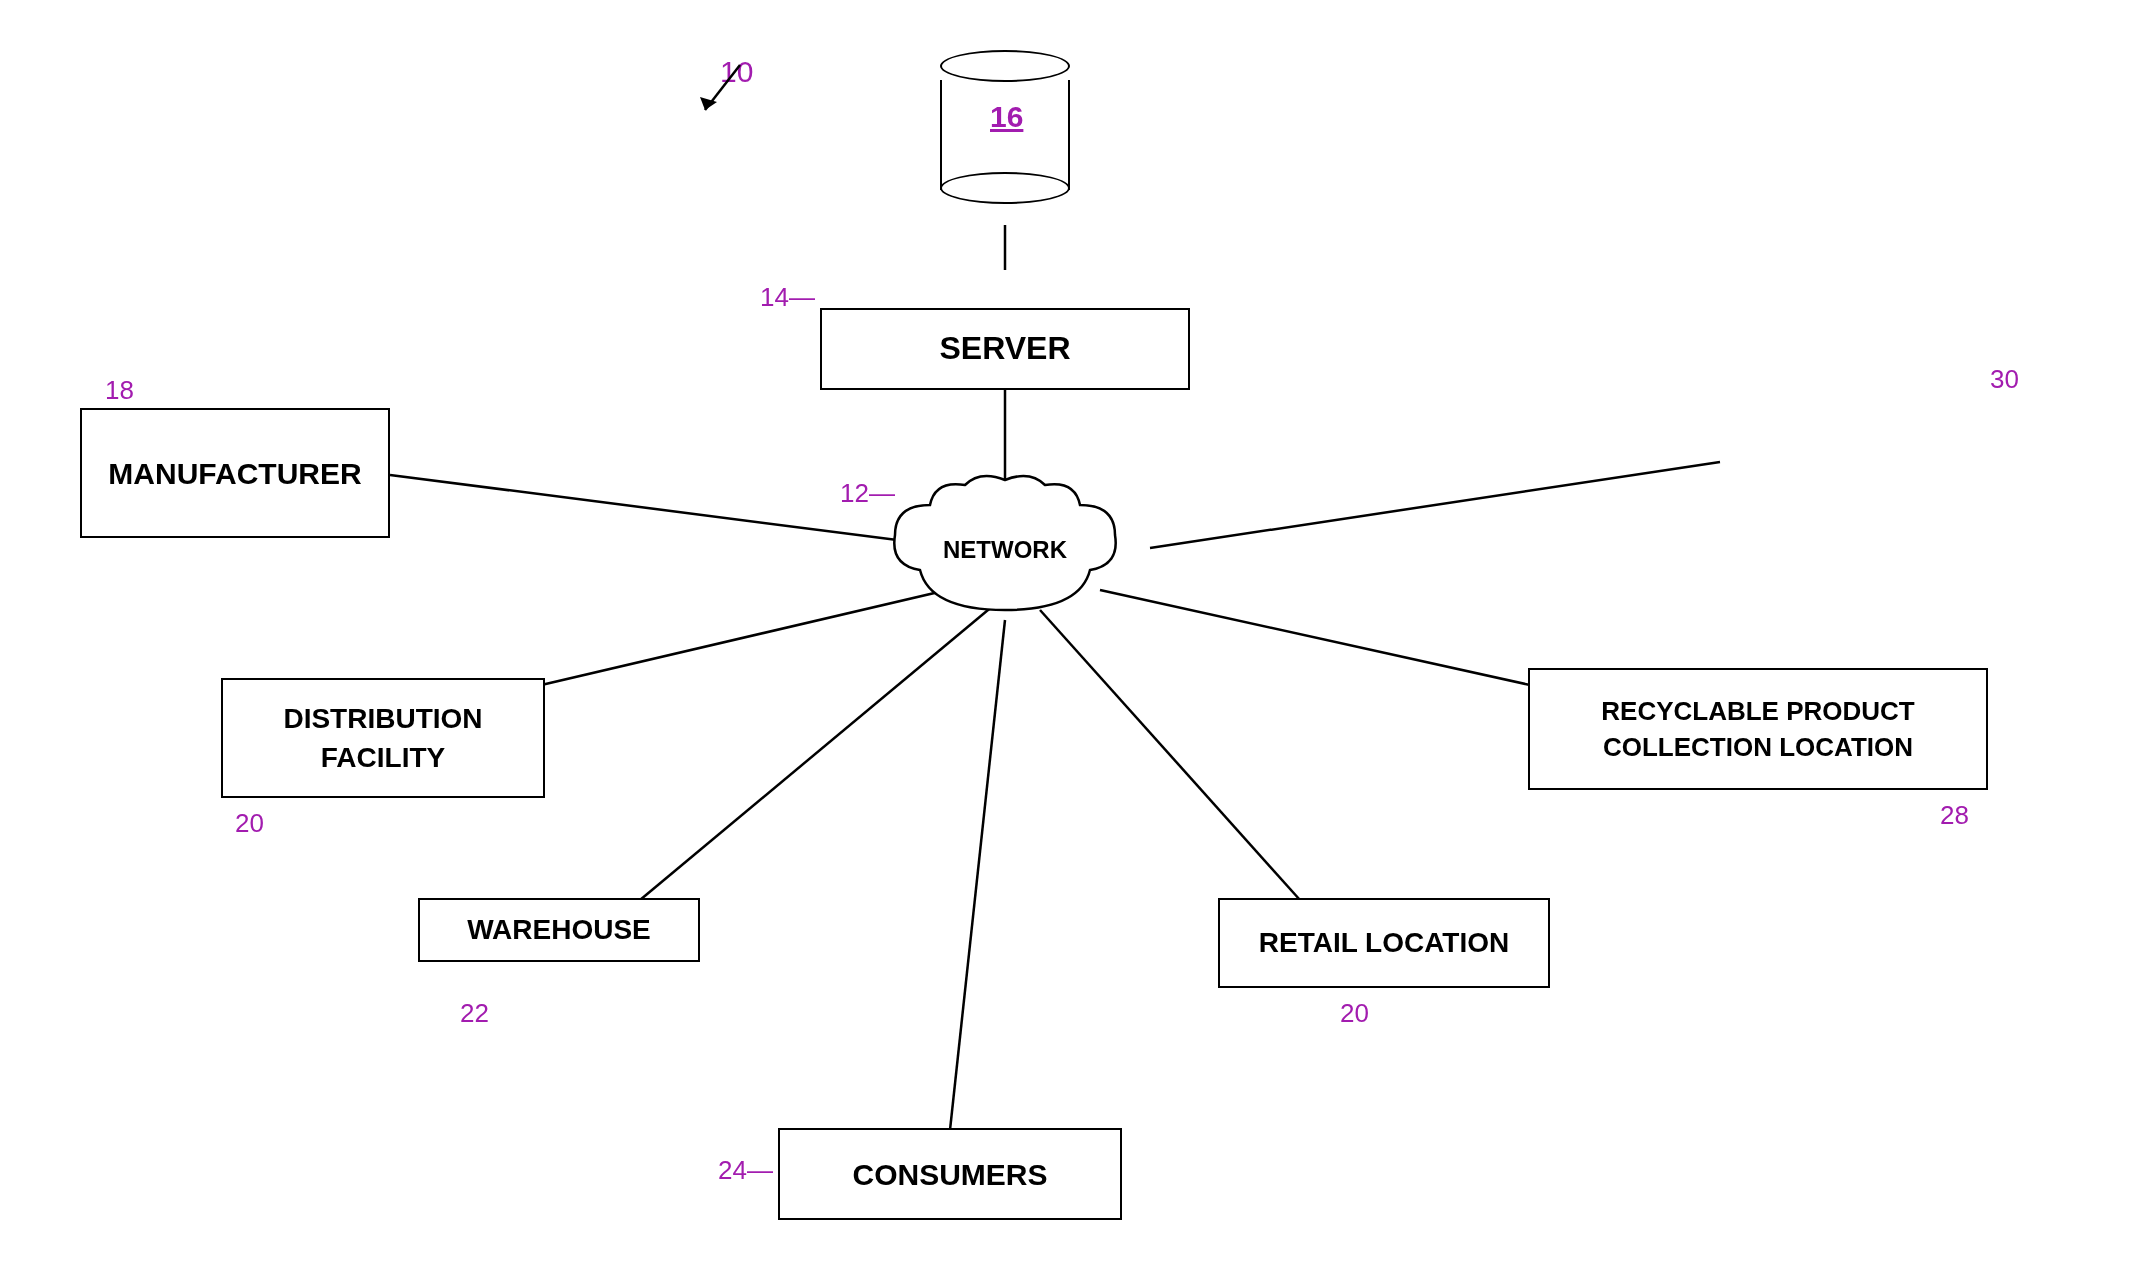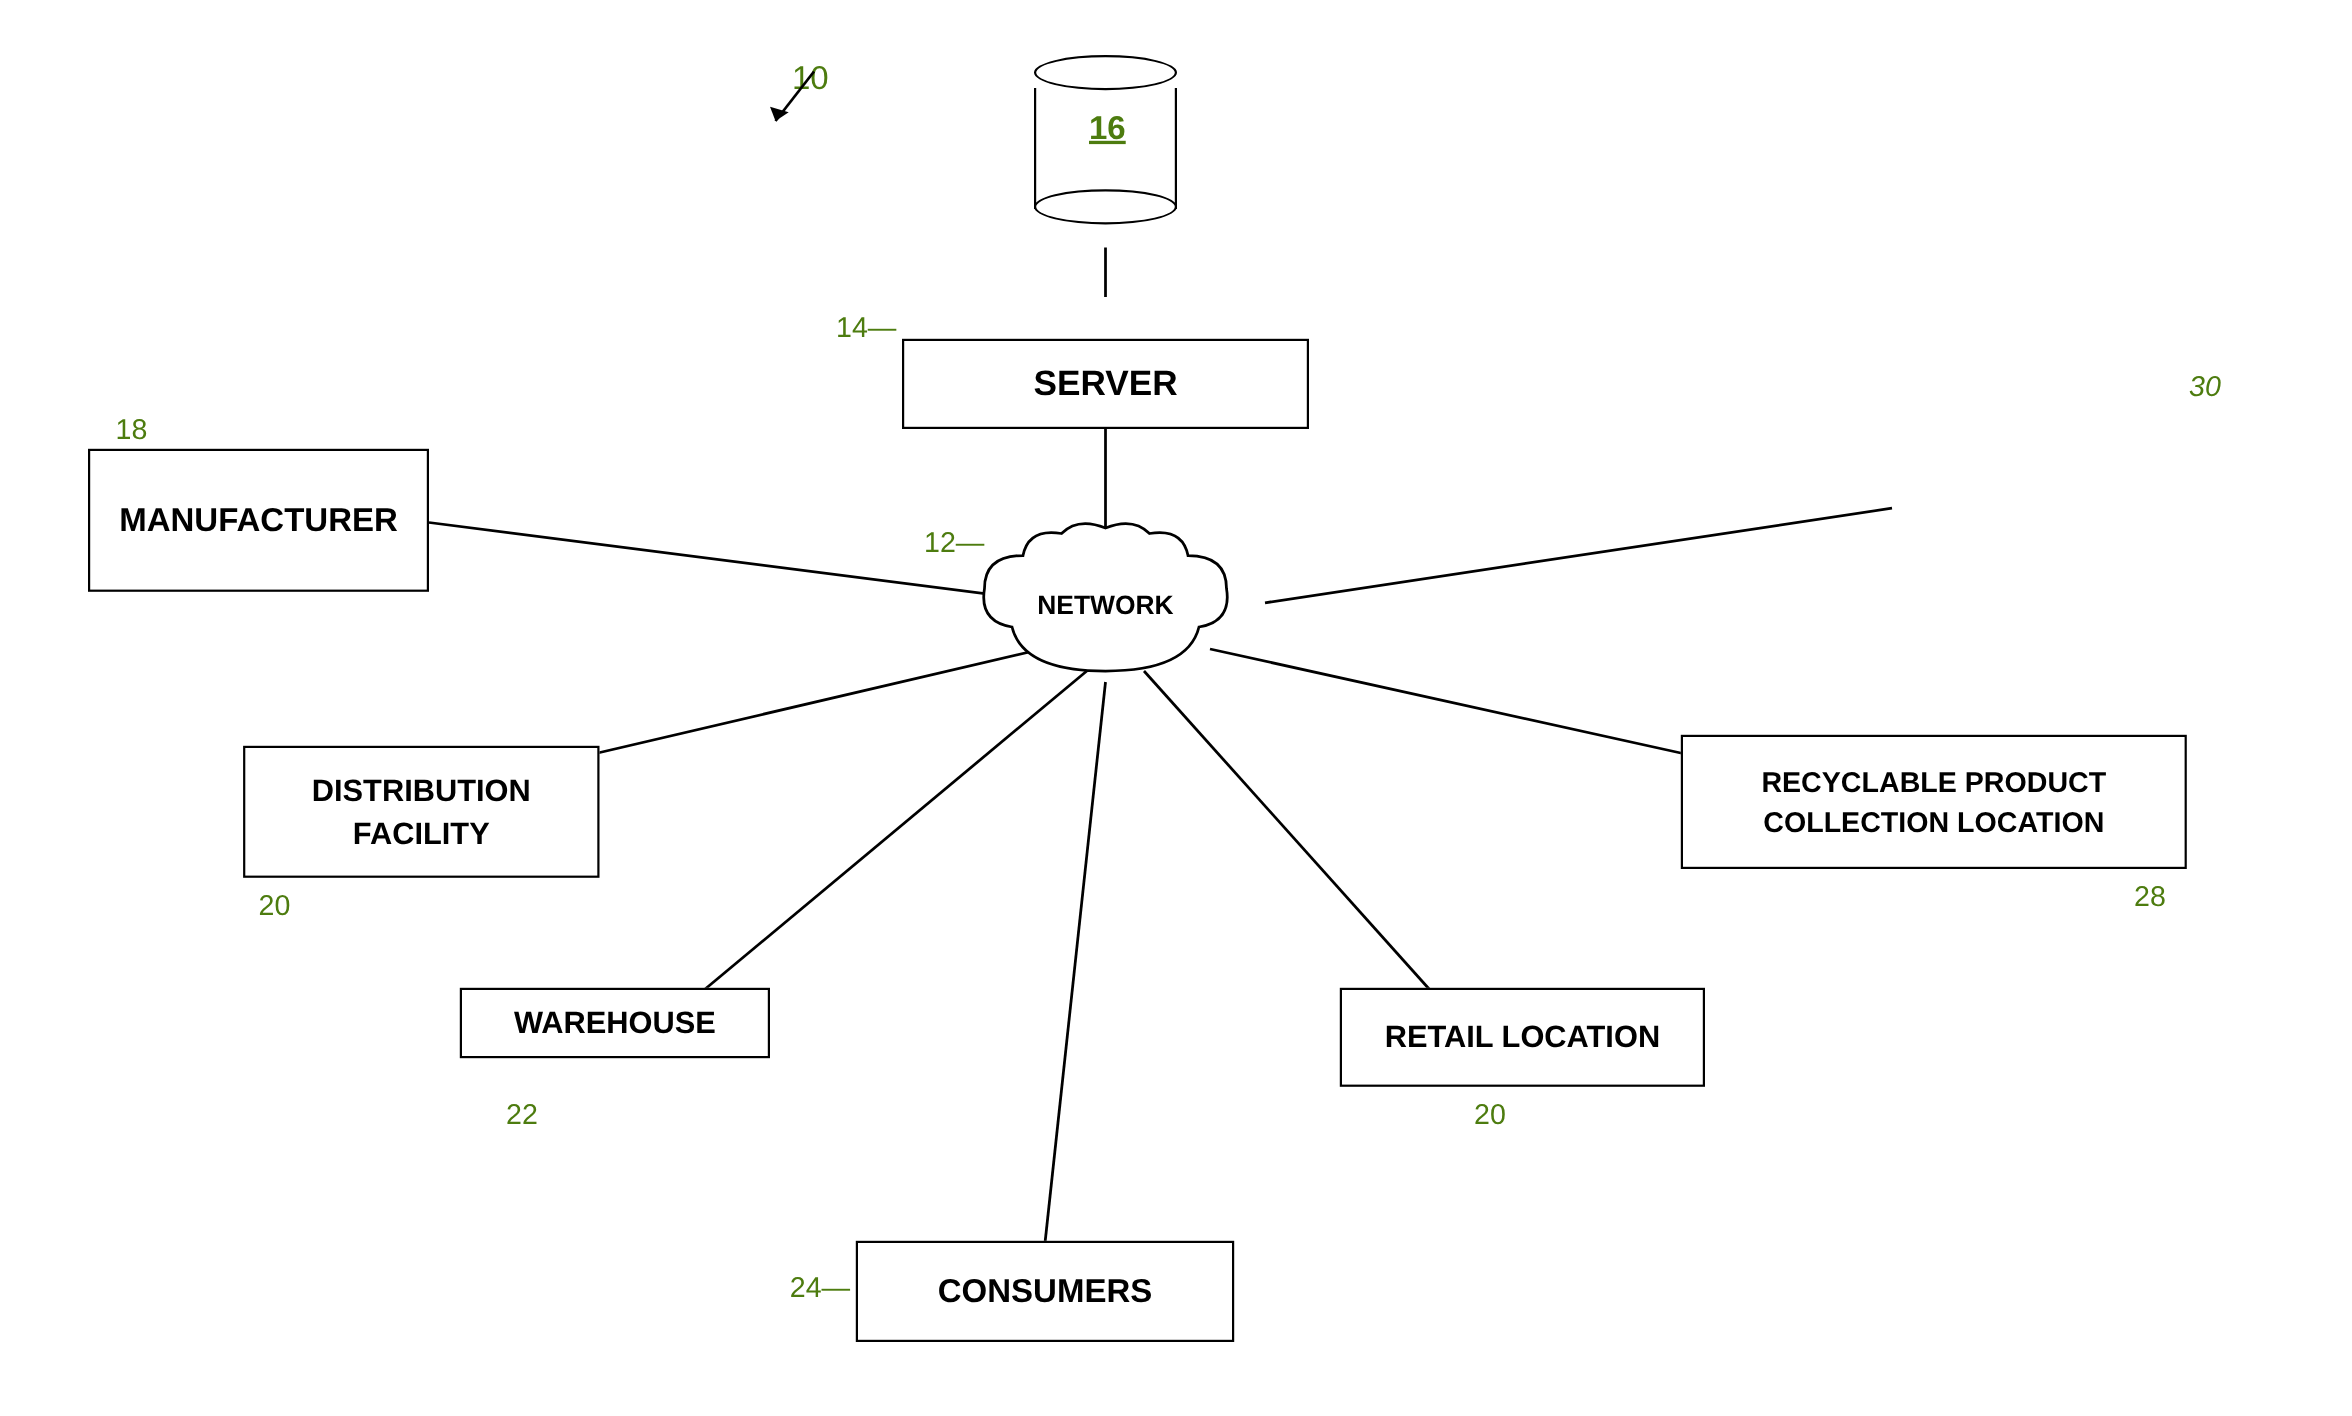--- a/index.html
+++ b/index.html
@@ -26,21 +26,21 @@
       justify-content: center;
       text-align: center;
       font-size: 28px;
       font-weight: bold;
       line-height: 1.3;
     }
     .label {
       position: absolute;
       font-size: 26px;
       font-weight: normal;
-      color: #4d7c0f;
+      color: #a21caf;
     }
     
     .db-cylinder {
       position: absolute;
       display: flex;
       flex-direction: column;
       align-items: center;
     }
     .db-body {
       width: 130px;
@@ -155,21 +155,21 @@
   </div>
   <div class="label" style="left:840px; top:478px;">12—</div>
 
   <div class="node" style="left:80px; top:408px; width:310px; height:130px; font-size:30px;">
     <span>MANUFACTURER</span>
   </div>
 
   <div class="label" style="left:105px; top:375px;">18</div>
 
 
-  <div class="label" style="left:1990px; top:336px;font-style:italic;">30</div>
+  <div class="label" style="left:1990px; top:364px;">30</div>
 
   <div class="node" style="left:198px; top:678px; width:324px; height:120px; font-size:28px; line-height:1.4;margin-left:23px;">
     <span>DISTRIBUTION<br>FACILITY</span>
   </div>
 
   <div class="label" style="left:235px; top:808px;">20</div>
 
   <div class="node" style="left:1528px; top:668px; width:460px; height:122px; font-size:26px; line-height:1.4;">
     <span>RECYCLABLE PRODUCT<br>COLLECTION LOCATION</span>
   </div>

